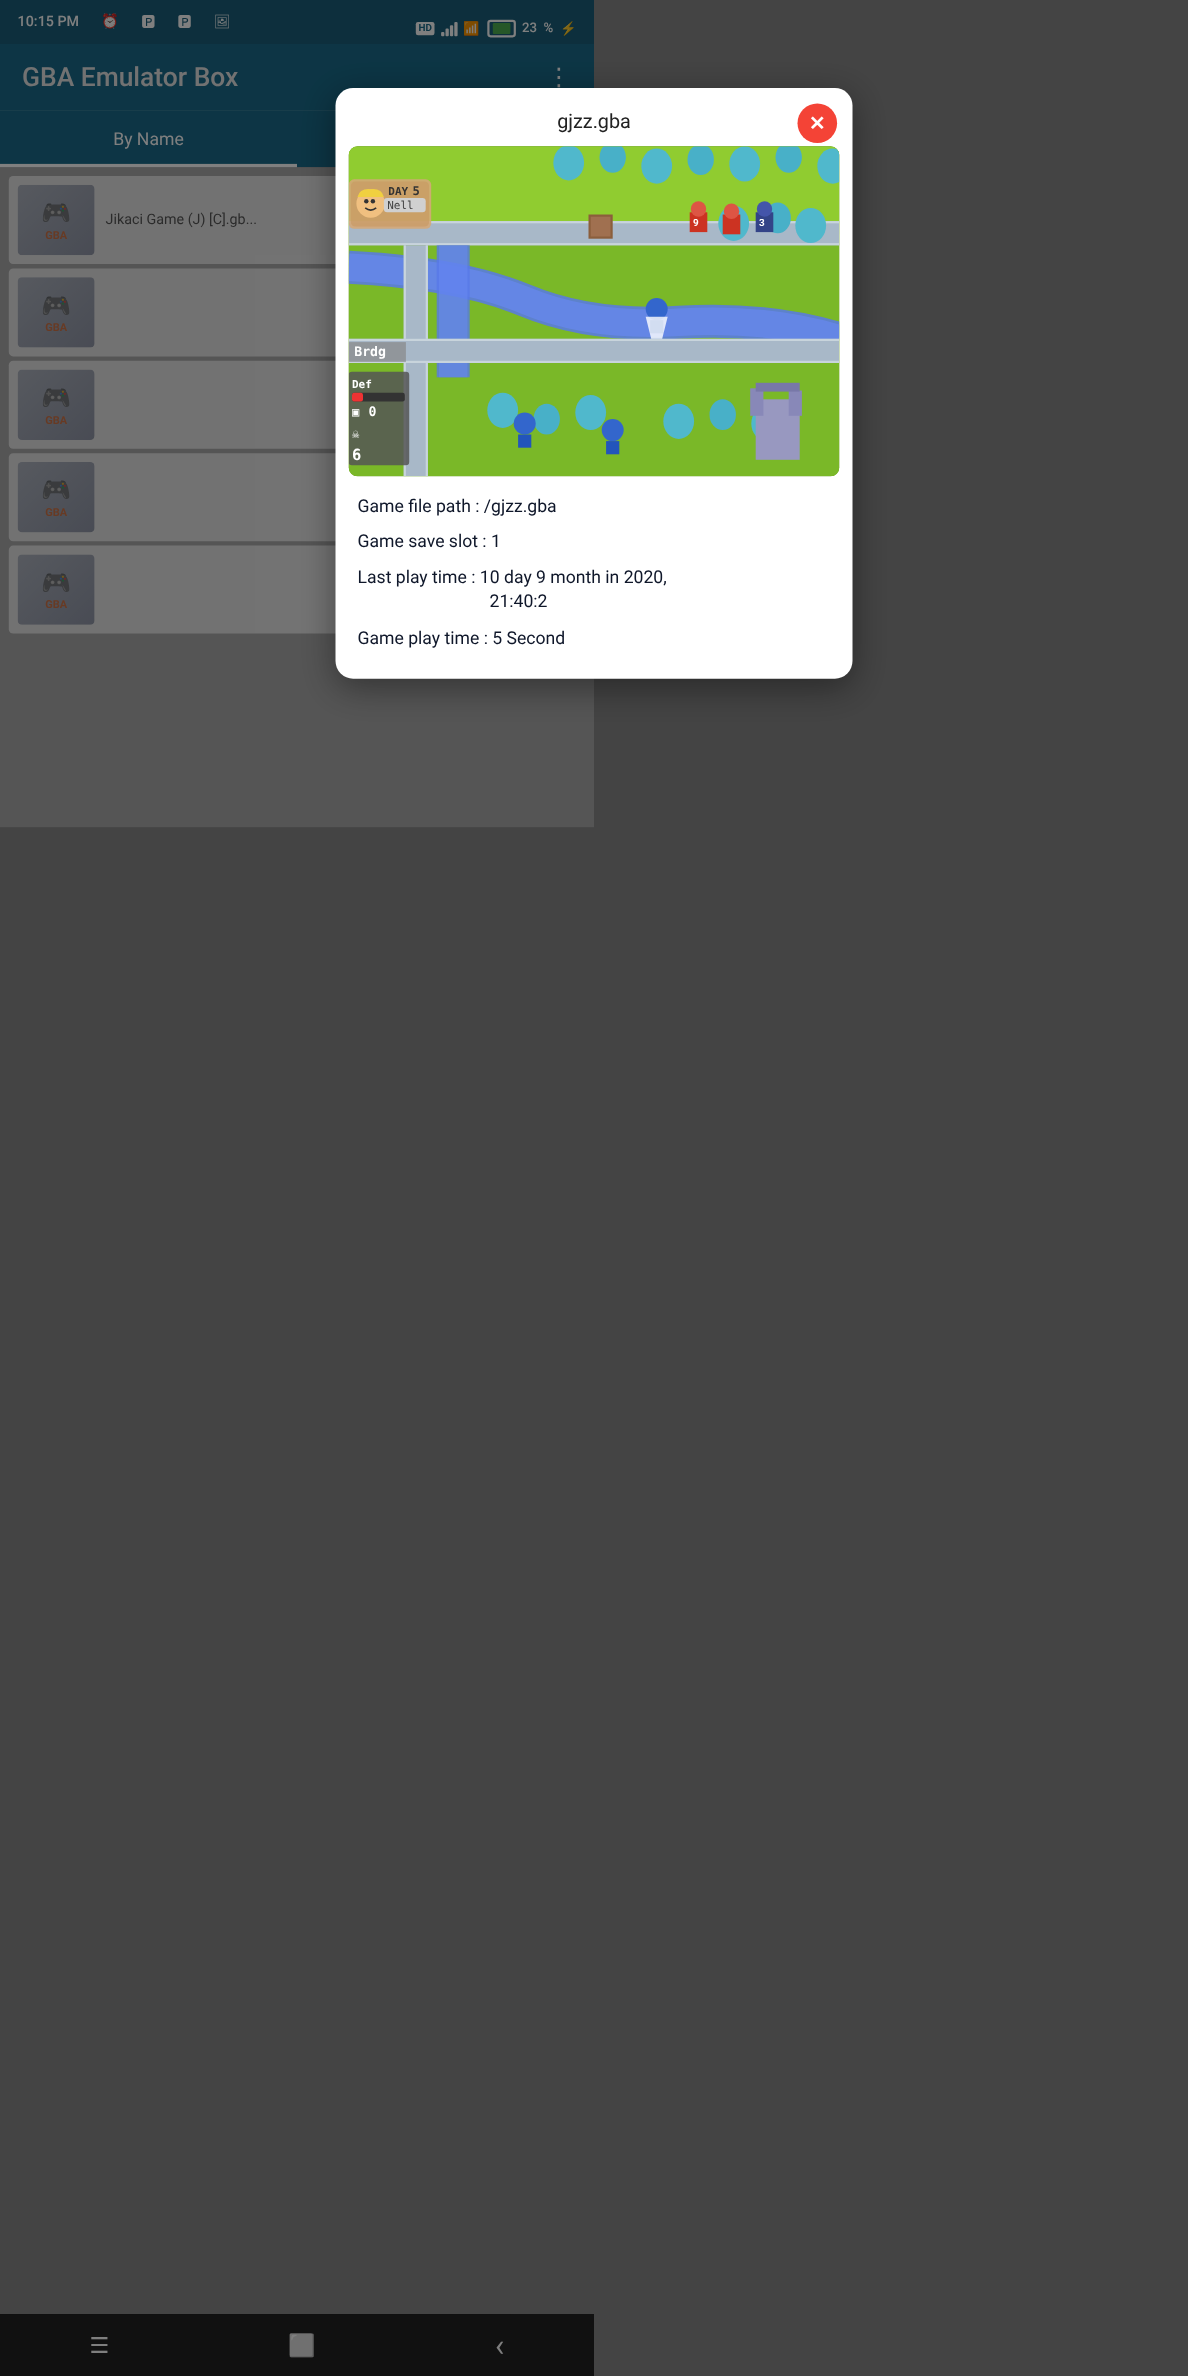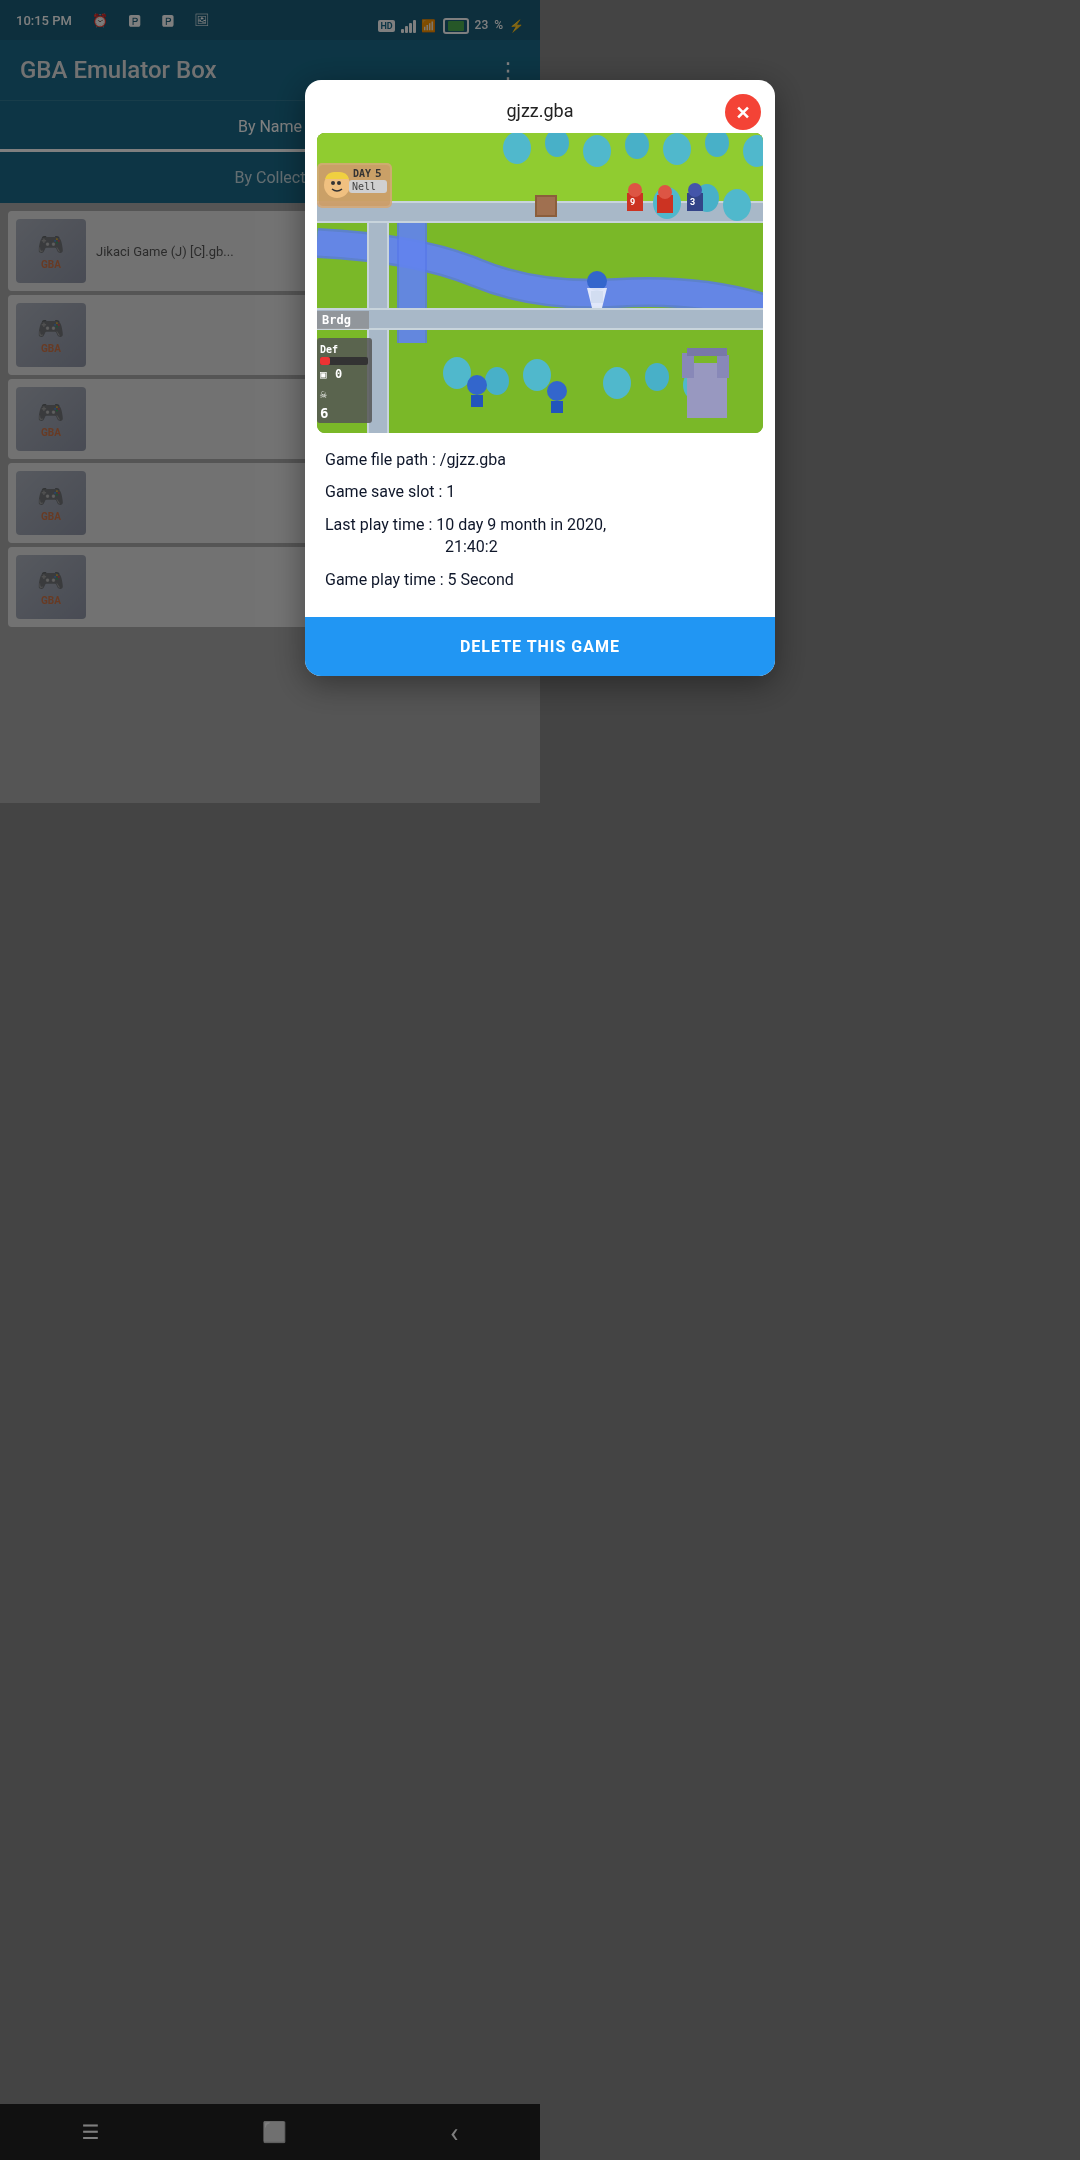--- a/index.html
+++ b/index.html
@@ -63,21 +63,20 @@
       font-size: 22px;
       cursor: pointer;
       letter-spacing: 1px;
     }
 
     
     .tab-bar {
       background: #1a6b8a;
       display: flex;
       border-top: 1px solid rgba(255,255,255,0.1);
-      flex-direction: column;
     }
     .tab {
       flex: 1;
       text-align: center;
       padding: 16px 0;
       color: rgba(255,255,255,0.75);
       font-size: 16px;
       cursor: pointer;
       position: relative;
     }
@@ -499,21 +498,20 @@
       </div>
       <div class="info-line">
         <span>Last play time :  10 day 9 month in 2020,</span><br>
         <span style="padding-left:120px;">21:40:2</span>
       </div>
       <div class="info-line">
         <span>Game play time : 5 Second</span>
       </div>
     </div>
 
-    <div class="delete-btn">DELETE THIS GAME</div>
 
   </div>
 </div>
 
 <div class="nav-bar">
   <span class="nav-icon">☰</span>
   <span class="nav-icon">⬜</span>
   <span class="nav-icon" style="font-size:28px;">‹</span>
 </div>
 

